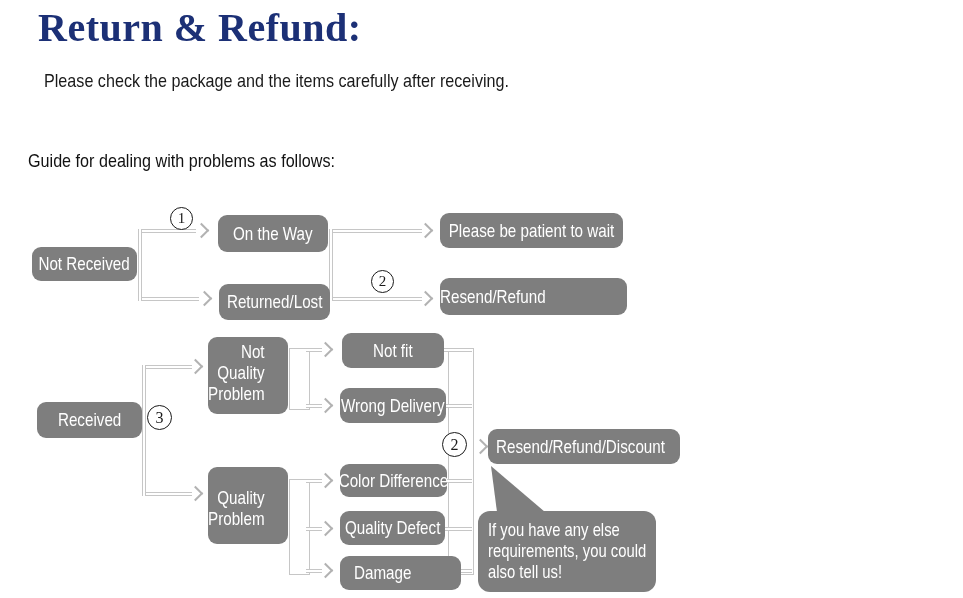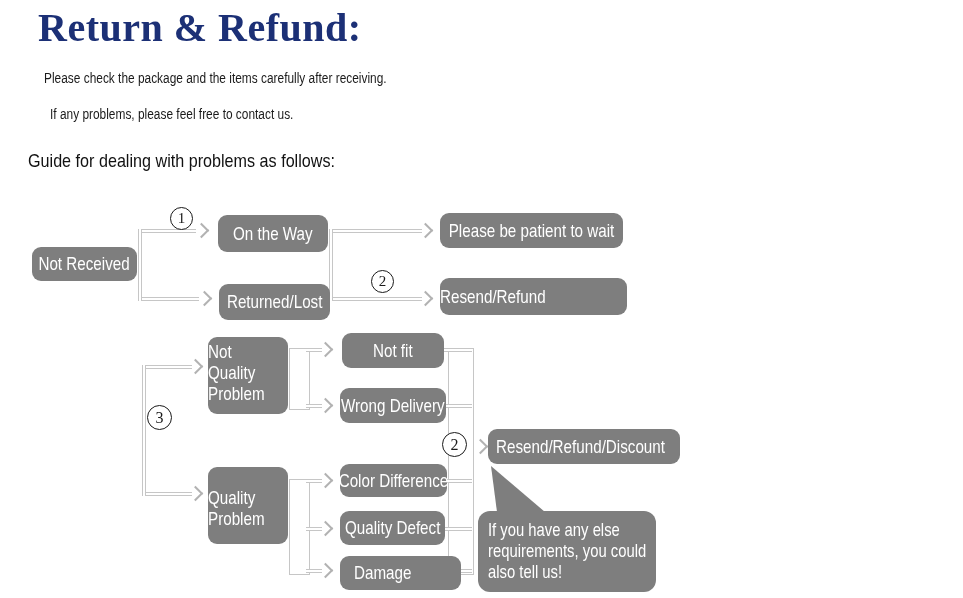--- a/index.html
+++ b/index.html
@@ -6,28 +6,28 @@
   #stage {
     position:relative; width:937px; height:598px; background:#ffffff;
     font-family:"Liberation Sans", sans-serif; overflow:hidden;
   }
   
   .title {
     position:absolute; left:38px; top:4px;
     font-family:"Liberation Serif", serif; font-weight:bold;
     font-size:40px; color:#1c3076; letter-spacing:0.5px;
   }
-  .intro { position:absolute; color:#1a1a1a; font-size:14px; }
+  .intro { position:absolute; color:#1a1a1a; font-size:19px; }
   .guide { position:absolute; left:28px; top:150px; color:#111111; font-size:19px; }
   .squeeze { display:inline-block; transform:scaleX(0.85); transform-origin:left center; white-space:nowrap; }
   
   .node {
     position:absolute; background:#7e7e7e; border-radius:9px;
     color:#ffffff; font-size:19px;
-    display:flex; align-items:center; justify-content:center;
+    display:flex; align-items:center; justify-content:center;text-align:right;
   }
   .node .t { display:inline-block; transform:scaleX(0.8); transform-origin:center center; white-space:nowrap; }
   .node.left { justify-content:flex-start; }
   .node.left .t { transform-origin:left center; }
   .node.multi { align-items:flex-start; padding-top:4px; }
   .node.multi .t { white-space:pre-line; line-height:21px; }
   
   .hline {
     position:absolute; height:2px; background:#ffffff;
     border-top:1px solid #c6c6c6; border-bottom:1px solid #c6c6c6;
@@ -64,23 +64,20 @@
   .tail { position:absolute; left:487px; top:462px; }
 </style>
 </head>
 <body>
 
 <div id="stage">
 
   <div class="title">Return &amp; Refund:</div>
   <div class="intro" style="left:44px; top:70px;">
     <span class="squeeze">Please check the package and the items carefully after receiving.</span>
-  </div>
-  <div class="intro" style="left:50px; top:106px;">
-    <span class="squeeze">If any problems, please feel free to contact us.</span>
   </div>
   <div class="guide">
     <span class="squeeze">Guide for dealing with problems as follows:</span>
   </div>
 
   <div class="vline" style="left:138px; top:229px; height:72px;"></div>
   <div class="hline" style="left:142px; top:229px; width:54px;"></div>
   <div class="hline" style="left:142px; top:297px; width:57px;"></div>
   <div class="vline" style="left:329px; top:229px; height:72px;"></div>
   <div class="hline" style="left:333px; top:229px; width:89px;"></div>
@@ -131,20 +128,23 @@
 
   <div class="busrect" style="left:448px; top:348px; width:24px; height:225px;"></div>
   <div class="hline" style="left:444px; top:348px; width:28px;"></div>
   <div class="hline" style="left:446px; top:404px; width:26px;"></div>
   <div class="hline" style="left:447px; top:479px; width:25px;"></div>
   <div class="hline" style="left:445px; top:527px; width:27px;"></div>
   <div class="hline" style="left:447px; top:569px; width:25px;"></div>
   <div class="badge big" style="left:442px; top:432px;">2</div>
   <span class="chev" style="left:475px; top:441px;"></span>
 
+  <div class="node" style="left:37px; top:402px; width:105px; height:36px;">
+    <span class="t">Received</span>
+  </div>
   <div class="node left multi" style="left:208px; top:337px; width:80px; height:73px;">
     <span class="t">Not
 Quality
 Problem</span>
   </div>
   <div class="node left multi" style="left:208px; top:467px; width:80px; height:73px; align-items:center;">
     <span class="t">Quality
 Problem</span>
   </div>
   <div class="node" style="left:342px; top:333px; width:102px; height:35px;">

